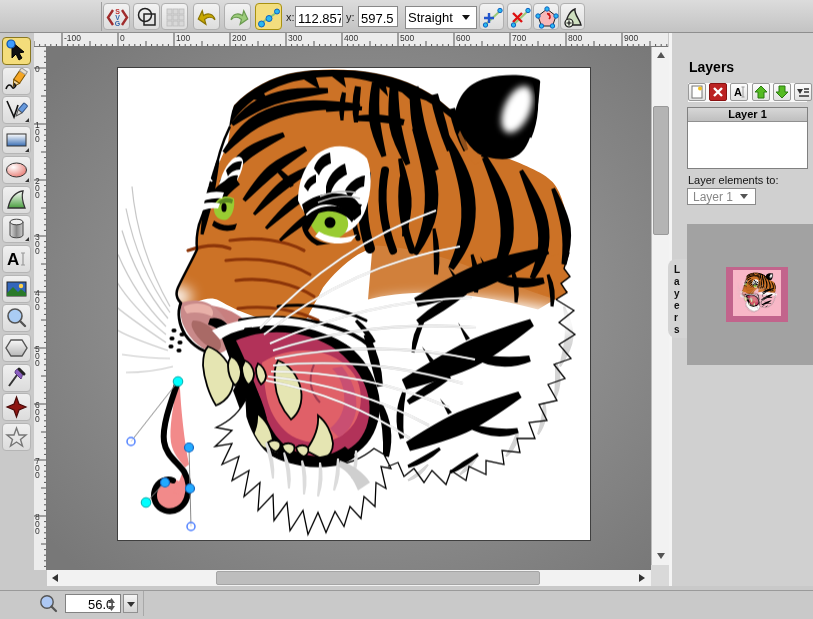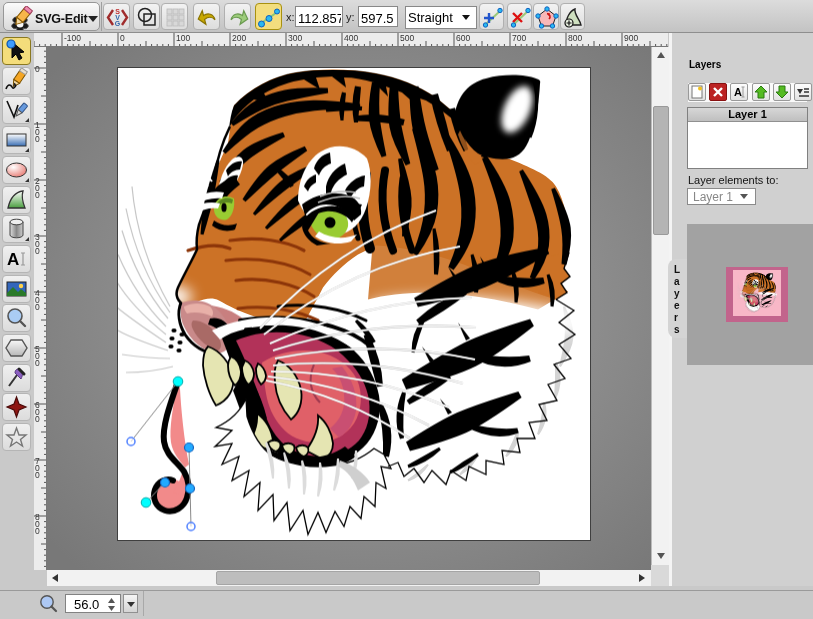--- a/index.html
+++ b/index.html
@@ -31,40 +31,40 @@
 border-left:1px solid #bbb;}
 #vsb .thumb{position:absolute;left:1px;top:59px;width:16px;height:129px;
 background:#b4b4b4;border:1px solid #9a9a9a;border-radius:2px;}
 #hsb{position:absolute;left:47px;top:570px;width:604px;height:16px;background:#f2f2f2;}
 #hsb .thumb{position:absolute;left:169px;top:1px;width:324px;height:14px;
 background:#bdbdbd;border:1px solid #a5a5a5;border-radius:2px;}
 .sbarrow{position:absolute;width:0;height:0;}
 #corner{position:absolute;left:651px;top:565px;width:18px;height:21px;background:#d9d9d9;}
 #sidebar{position:absolute;left:669px;top:33px;width:144px;height:557px;background:#d0d0d0;
 border-left:3px solid #f4f4f4;}
-#laytitle{position:absolute;left:17px;top:26px;font-size:10px;font-weight:bold;color:#000;}
+#laytitle{position:absolute;left:17px;top:26px;font-size:14px;font-weight:bold;color:#000;}
 .laybtn{position:absolute;top:50px;width:18px;height:18px;border:1px solid #999;
 background:linear-gradient(#fdfdfd,#e2e2e2);border-radius:2px;}
 #laylist{position:absolute;left:15px;top:74px;width:121px;height:62px;border:1px solid #808080;
 background:#fff;}
 #laylist .hdr{height:14px;background:linear-gradient(#d7d7d7,#bfbfbf);border-bottom:1px solid #909090;
 font-size:11px;font-weight:bold;text-align:center;color:#000;}
 #movelab{position:absolute;left:16px;top:141px;font-size:11px;color:#111;}
 #laysel{position:absolute;left:15px;top:155px;width:69px;height:17px;border:1px solid #8a8a8a;
 background:#fff;font-size:12px;color:#888;padding:1px 0 0 5px;}
 #darkbox{position:absolute;left:15px;top:191px;width:129px;height:141px;background:#a2a2a2;}
 #thumbo{position:absolute;left:39px;top:43px;width:62px;height:55px;background:#c2648c;}
 #thumbi{position:absolute;left:7px;top:3px;width:48px;height:46px;background:#f8b7c7;overflow:hidden;}
 #laytab{position:absolute;left:-4px;top:226px;width:19px;height:79px;background:#d4d4d4;
 border-radius:8px 0 0 8px;font-size:10px;font-weight:bold;color:#111;line-height:12px;
 padding:5px 0 0 6px;}
 #bottombar{position:absolute;left:0;top:586px;width:813px;height:33px;background:#c9c9c9;}
 #bbline{position:absolute;left:0;top:4px;width:813px;height:1px;background:#9a9a9a;}
 #zoominput{position:absolute;left:65px;top:8px;width:56px;height:19px;border:1px solid #828282;
-background:#fff;font-size:13px;padding:2px 0 0 8px;}
+background:#fff;font-size:13px;padding:2px 0 0 22px;}
 #zoomdd{position:absolute;left:123px;top:8px;width:15px;height:19px;border:1px solid #909090;
 background:linear-gradient(#f5f5f5,#d5d5d5);}
 #zsep{position:absolute;left:143px;top:5px;width:1px;height:25px;background:#a8a8a8;}
 </style></head>
 <body>
 
 <div id="workspace">
   <div id="canvas">
     <svg width="472" height="472" viewBox="0 0 472 471">
       <use href="#tiger"></use>
@@ -425,35 +425,20 @@
       </svg></div>
     <div class="lbtn" style="top:360.4px;"><svg width="27" height="26" viewBox="0 0 27 26">
         <path d="M13.5,3 L16,10 L23,13 L16,16 L13.5,23 L11,16 L4,13 L11,10 Z" fill="#8e1612" stroke="#4a0a08" stroke-width="1.2"></path>
       </svg></div>
     <div class="lbtn" style="top:390.1px;"><svg width="27" height="26" viewBox="0 0 27 26">
         <path d="M13.5,4 L16,11 L23,11 L17.5,15.5 L19.5,22 L13.5,18 L7.5,22 L9.5,15.5 L4,11 L11,11 Z" fill="#e8e8e8" stroke="#777" stroke-width="1.4"></path>
       </svg></div>
   </div>
 
 <div id="topbar">
-  <div id="mainbtn">
-    <svg width="24" height="24" style="position:absolute;left:5px;top:3px;">
-      <g>
-        <path d="M11,13 C8,10 5,11 4,13 C3,15 5,17 7,17 C4,17 2,19 3,21 C4,23 7,23 8,22 C7,24 9,26 11,25 C13,26 15,24 14,22 C15,23 18,23 19,21 C20,19 18,17 15,17 C17,17 19,15 18,13 C17,11 13,10 11,13 Z" fill="#1a1a1a" stroke="#555" stroke-width="1"></path>
-        <circle cx="11" cy="18" r="3.5" fill="#f8f8f8"></circle>
-      </g>
-      <g transform="rotate(40 14 10)">
-        <rect x="10" y="2" width="8" height="13" fill="#f7b64a" stroke="#8a5a00" stroke-width="1"></rect>
-        <rect x="10" y="0" width="8" height="4" fill="#f08db0" stroke="#a04060" stroke-width="1"></rect>
-        <path d="M10,15 L14,21 L18,15 Z" fill="#f3d9a4" stroke="#8a5a00" stroke-width="1"></path>
-      </g>
-    </svg>
-    <span class="lbl">SVG-Edit</span>
-      <span class="caret"></span>
-  </div>
   <div style="position:absolute;left:101px;top:2px;width:1px;height:29px;background:#9f9f9f;"></div>
   <div class="tbtn" style="left:103px;">
     <svg width="25" height="25" viewBox="0 0 25 25">
       <path d="M8,5 L3,12.5 L8,20" fill="none" stroke="#a02c2c" stroke-width="2.4"></path>
       <path d="M17,5 L22,12.5 L17,20" fill="none" stroke="#a02c2c" stroke-width="2.4"></path>
       <text x="12.5" y="9" font-size="7" font-weight="bold" fill="#c03030" text-anchor="middle" font-family="Liberation Sans">S</text>
       <text x="12.5" y="15" font-size="7" font-weight="bold" fill="#3366aa" text-anchor="middle" font-family="Liberation Sans">V</text>
       <text x="12.5" y="21" font-size="7" font-weight="bold" fill="#3366aa" text-anchor="middle" font-family="Liberation Sans">G</text>
     </svg>
   </div>

